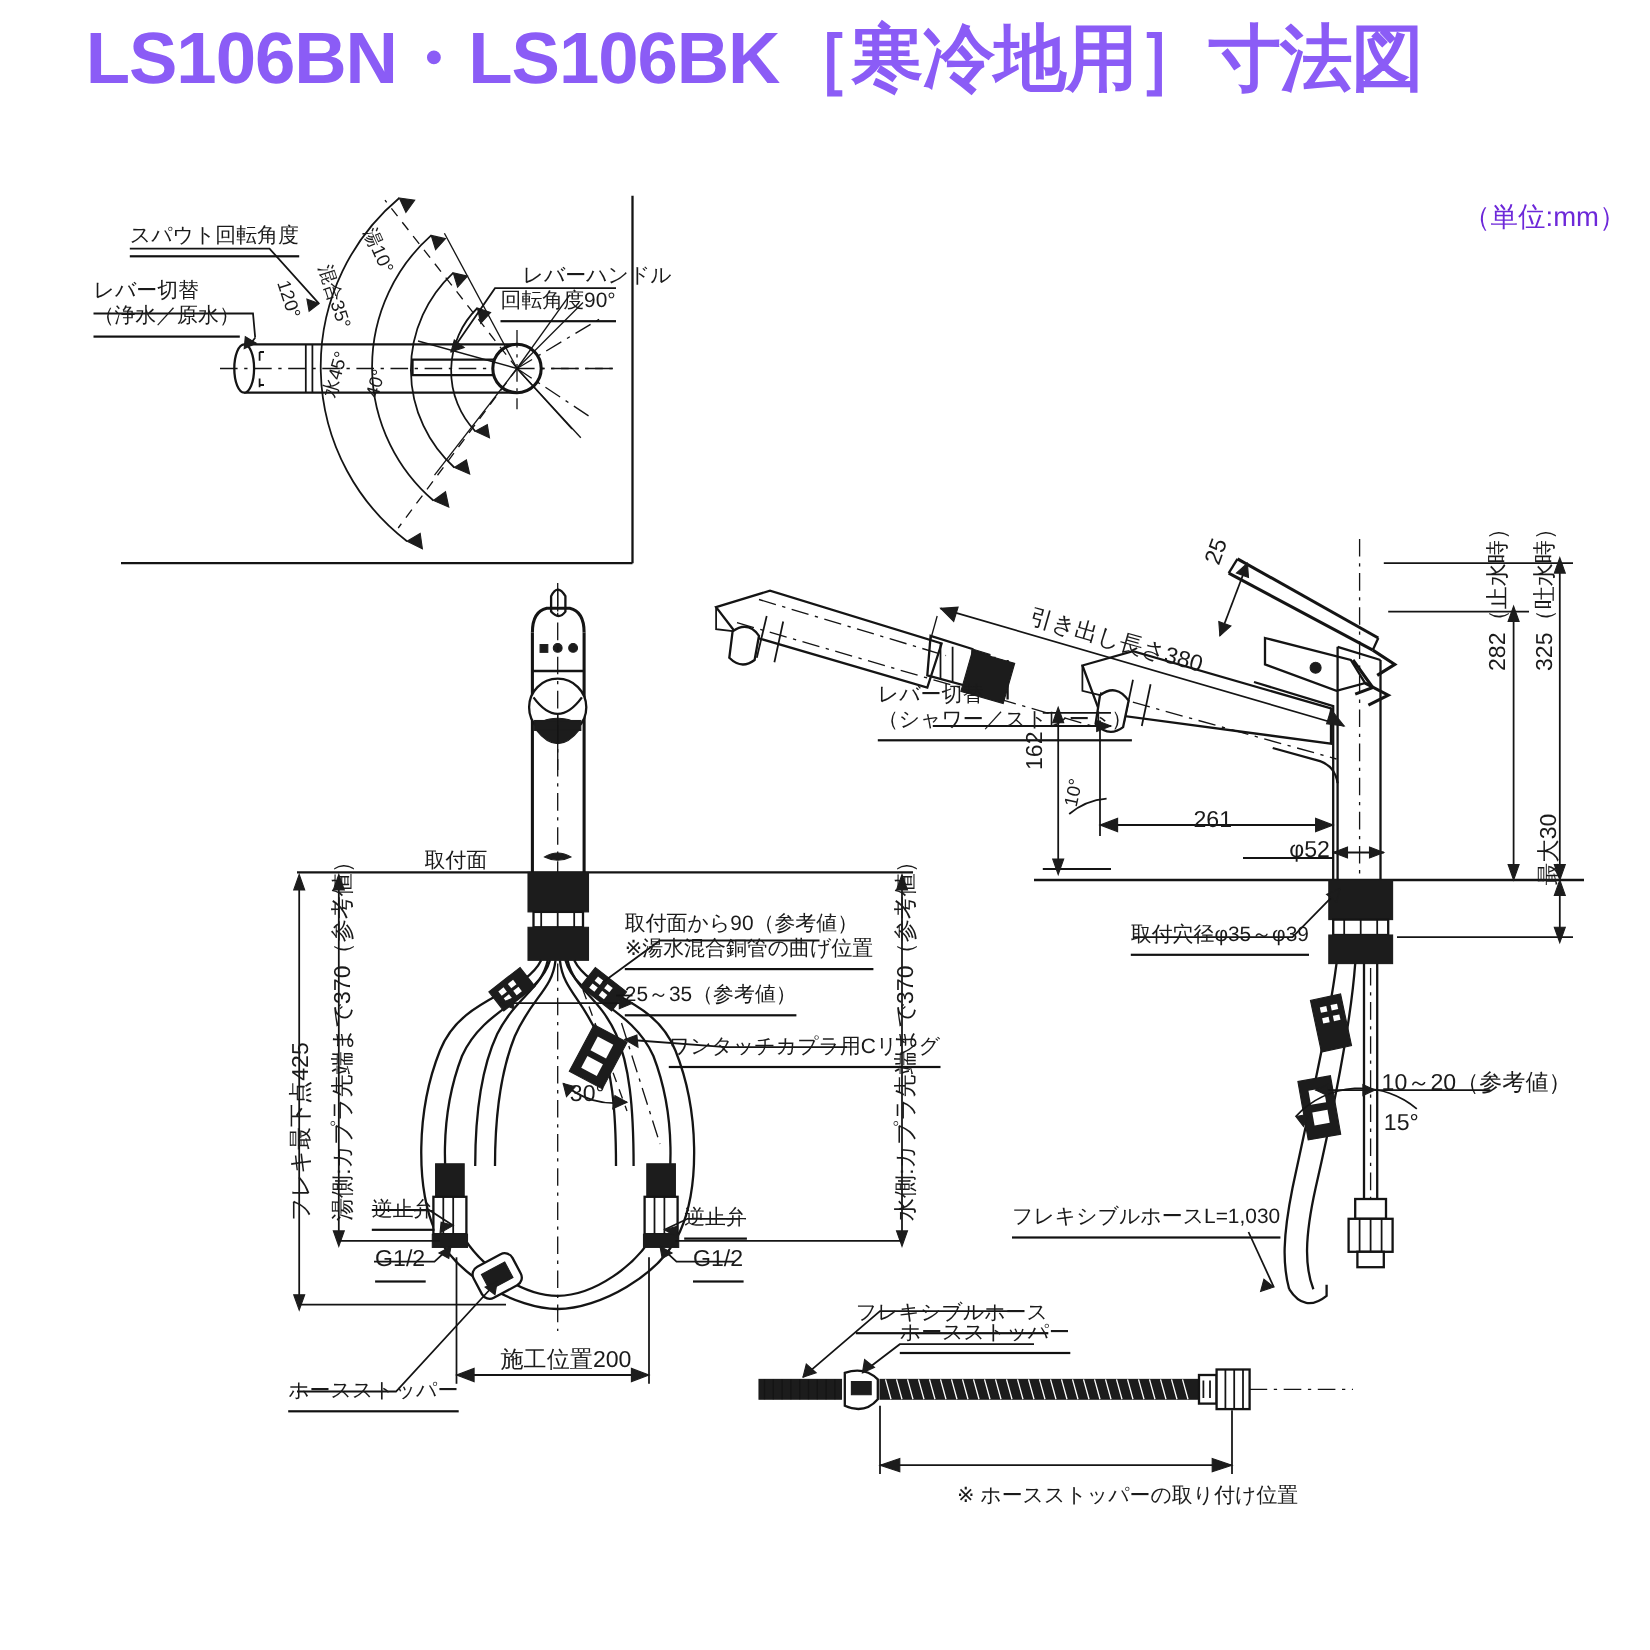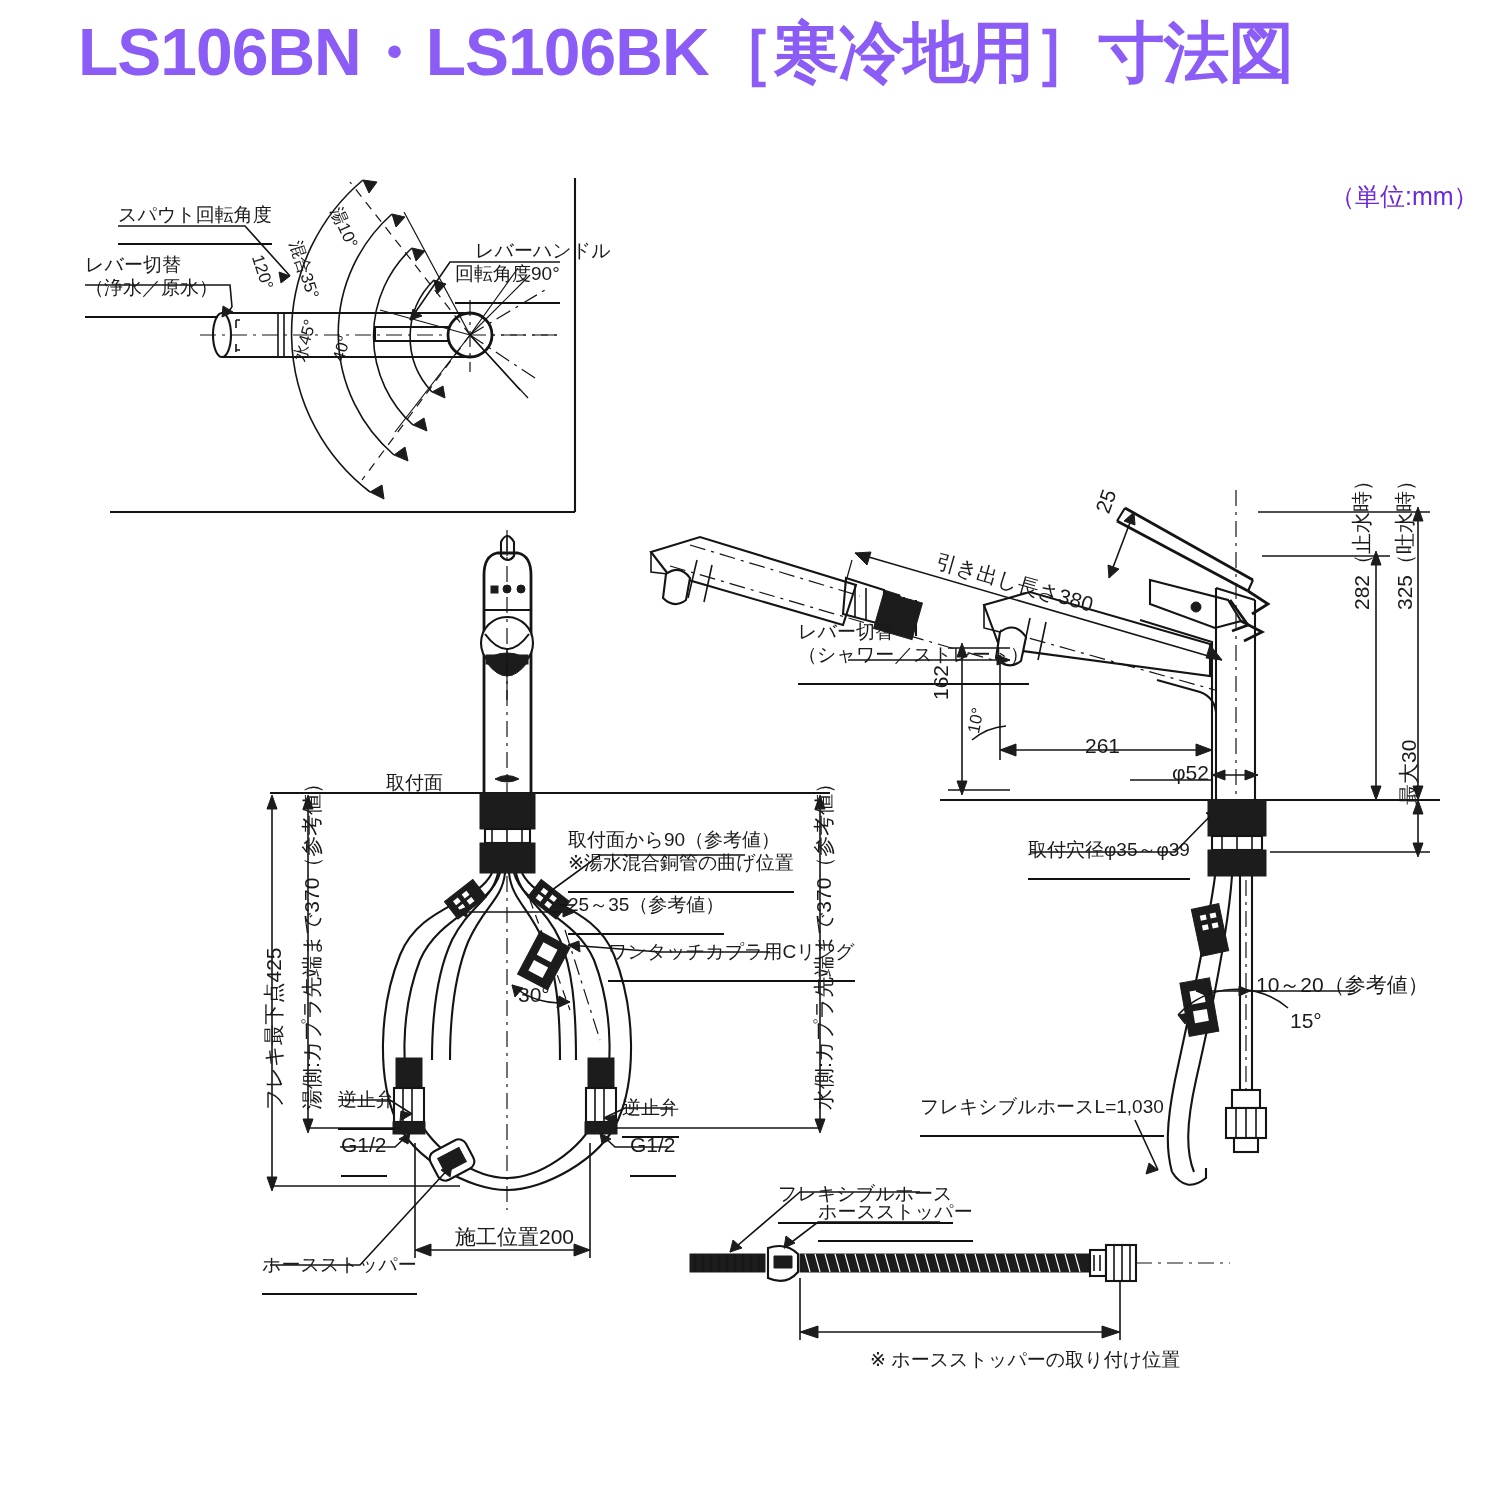--- a/index.html
+++ b/index.html
@@ -13,21 +13,21 @@
     font-size:66px;font-weight:bold;letter-spacing:-1px;
     color:#8b5cf6;white-space:nowrap;line-height:1.05;
   }
   .unit-note{
     position:absolute;left:1330px;top:180px;
     font-size:25px;color:#6d28d9;white-space:nowrap;
   }
 
   
   .lbl{position:absolute;font-size:19px;line-height:1.28;color:#1a1a1a;white-space:nowrap;}
-  .lbl.ul{border-bottom:2px solid #111;padding-bottom:16px;}
+  .lbl.ul{border-bottom:2px solid #111;padding-bottom:5px;}
   .lbl.sm{font-size:17px;}
   .lbl.dim{font-size:21px;}
 
   svg{position:absolute;left:0;top:0;overflow:visible;}
   .ln{stroke:#141414;fill:none;}
   .w1{stroke-width:1.6;}
   .w15{stroke-width:2.1;}
   .w2{stroke-width:2.8;}
   .thin{stroke-width:1.2;}
   .dash{stroke-dasharray:16 6 3 6;}
@@ -469,21 +469,21 @@
   <div class="lbl dim" style="left:1090px;top:508px;transform:rotate(-70deg);transform-origin:left top;">25</div>
   <div class="lbl dim" style="left:928px;top:700px;transform:rotate(-90deg);transform-origin:left top;">162</div>
   <div class="lbl sm" style="left:963px;top:731px;transform:rotate(-78deg);transform-origin:left top;">10°</div>
   <div class="lbl dim" style="left:1085px;top:733px;">261</div>
   <div class="lbl dim" style="left:1172px;top:760px;">φ52</div>
   <div class="lbl dim" style="left:1349px;top:610px;transform:rotate(-90deg);transform-origin:left top;">282（止水時）</div>
   <div class="lbl dim" style="left:1392px;top:610px;transform:rotate(-90deg);transform-origin:left top;">325（吐水時）</div>
   <div class="lbl dim" style="left:1396px;top:805px;transform:rotate(-90deg);transform-origin:left top;">最大30</div>
   <div class="lbl ul" style="left:1028px;top:838px;">取付穴径φ35～φ39</div>
   <div class="lbl dim" style="left:1256px;top:972px;">10～20（参考値）</div>
-  <div class="lbl dim" style="left:1258px;top:1008px;margin-left:32px;">15°</div>
+  <div class="lbl dim" style="left:1258px;top:1008px;">15°</div>
   <div class="lbl ul" style="left:920px;top:1095px;">フレキシブルホースL=1,030</div>
 
   <div class="lbl" style="left:386px;top:771px;">取付面</div>
   <div class="lbl" style="left:568px;top:828px;">取付面から90（参考値）</div>
   <div class="lbl ul" style="left:568px;top:851px;">※湯水混合銅管の曲げ位置</div>
   <div class="lbl ul" style="left:568px;top:893px;">25～35（参考値）</div>
   <div class="lbl ul" style="left:608px;top:940px;">ワンタッチカプラ用Cリング</div>
   <div class="lbl ul" style="left:338px;top:1088px;">逆止弁</div>
   <div class="lbl ul" style="left:622px;top:1096px;">逆止弁</div>
   <div class="lbl dim ul" style="left:341px;top:1132px;">G1/2</div>

